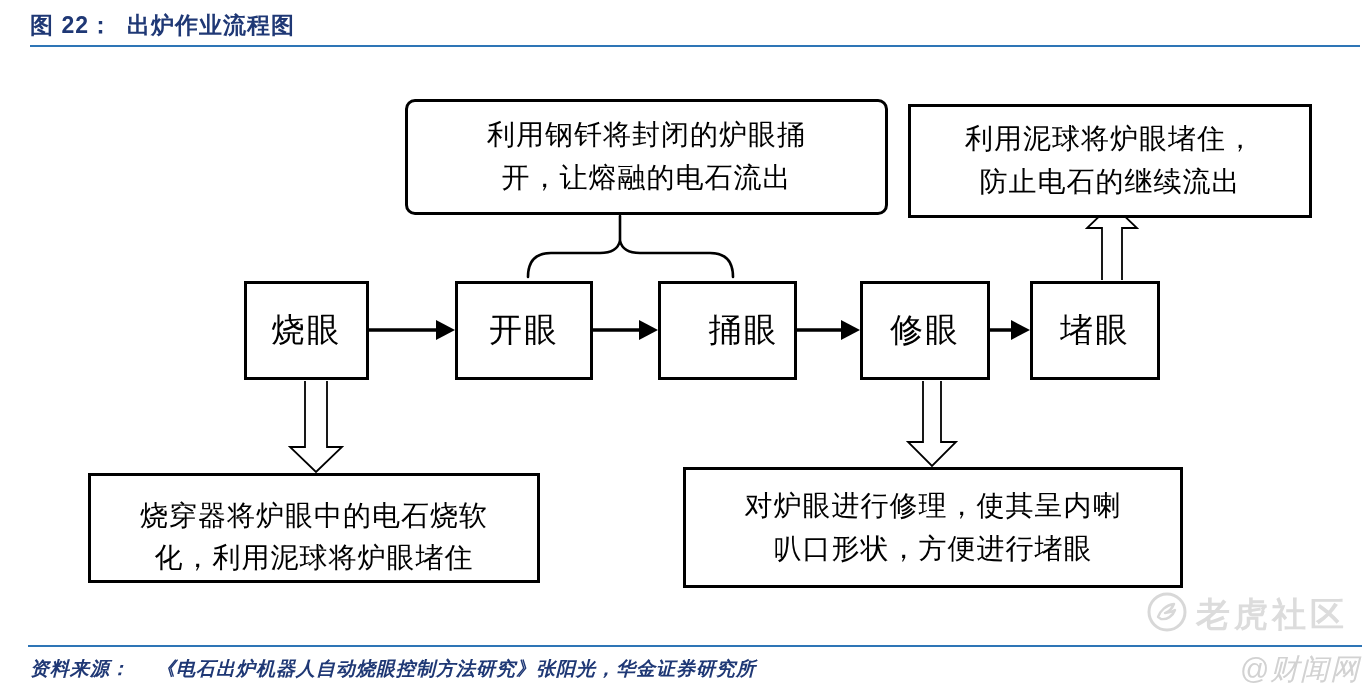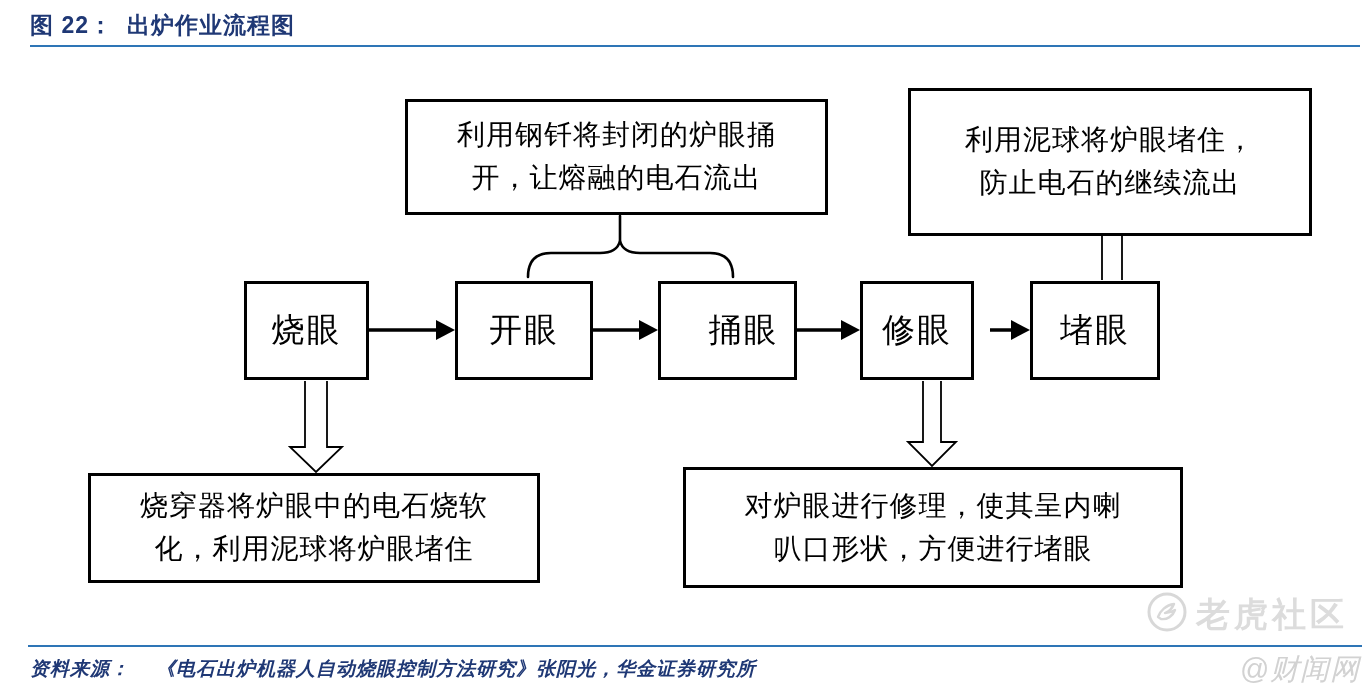--- a/index.html
+++ b/index.html
@@ -31,26 +31,26 @@
   .note-box {
     position: absolute; border: 3px solid #000; background: #fff;
     display: flex; flex-direction: column; align-items: center; justify-content: center;
     font-size: 28px; color: #000; line-height: 1.52; text-align: center;
     letter-spacing: 1px;
   }
 
   #box-burn   { left: 244px;  top: 281px; width: 125px; }
   #box-open   { left: 455px;  top: 281px; width: 138px; }
   #box-poke   { left: 658px;  top: 281px; width: 139px; padding-left: 32px; }
-  #box-repair { left: 860px;  top: 281px; width: 114px; }
+  #box-repair { left: 860px;  top: 281px; width: 130px; }
   #box-plug   { left: 1030px; top: 281px; width: 130px; }
 
-  #note-poke   { left: 405px; top: 99px;  width: 423px; height: 116px; }
-  #note-plug   { left: 908px; top: 88px;  width: 404px; height: 148px; }
-  #note-burn   { left: 88px;  top: 473px; width: 452px; height: 110px; }
+  #note-poke   { left: 405px; top: 99px;  width: 483px; height: 116px; border-radius: 10px; }
+  #note-plug   { left: 908px; top: 104px;  width: 404px; height: 114px; }
+  #note-burn   { left: 88px;  top: 473px; width: 452px; height: 110px; justify-content: flex-end; }
   #note-repair { left: 683px; top: 467px; width: 500px; height: 121px; }
 
   
   .wm-logo { position: absolute; left: 1146px; top: 591px; width: 42px; height: 42px; }
   .wm-text {
     position: absolute; left: 1196px; top: 592px;
     font-family: Liberation Sans, sans-serif;
     font-size: 34px; font-weight: bold; color: #dcdcdc; letter-spacing: 4px;
     white-space: nowrap;
   }

